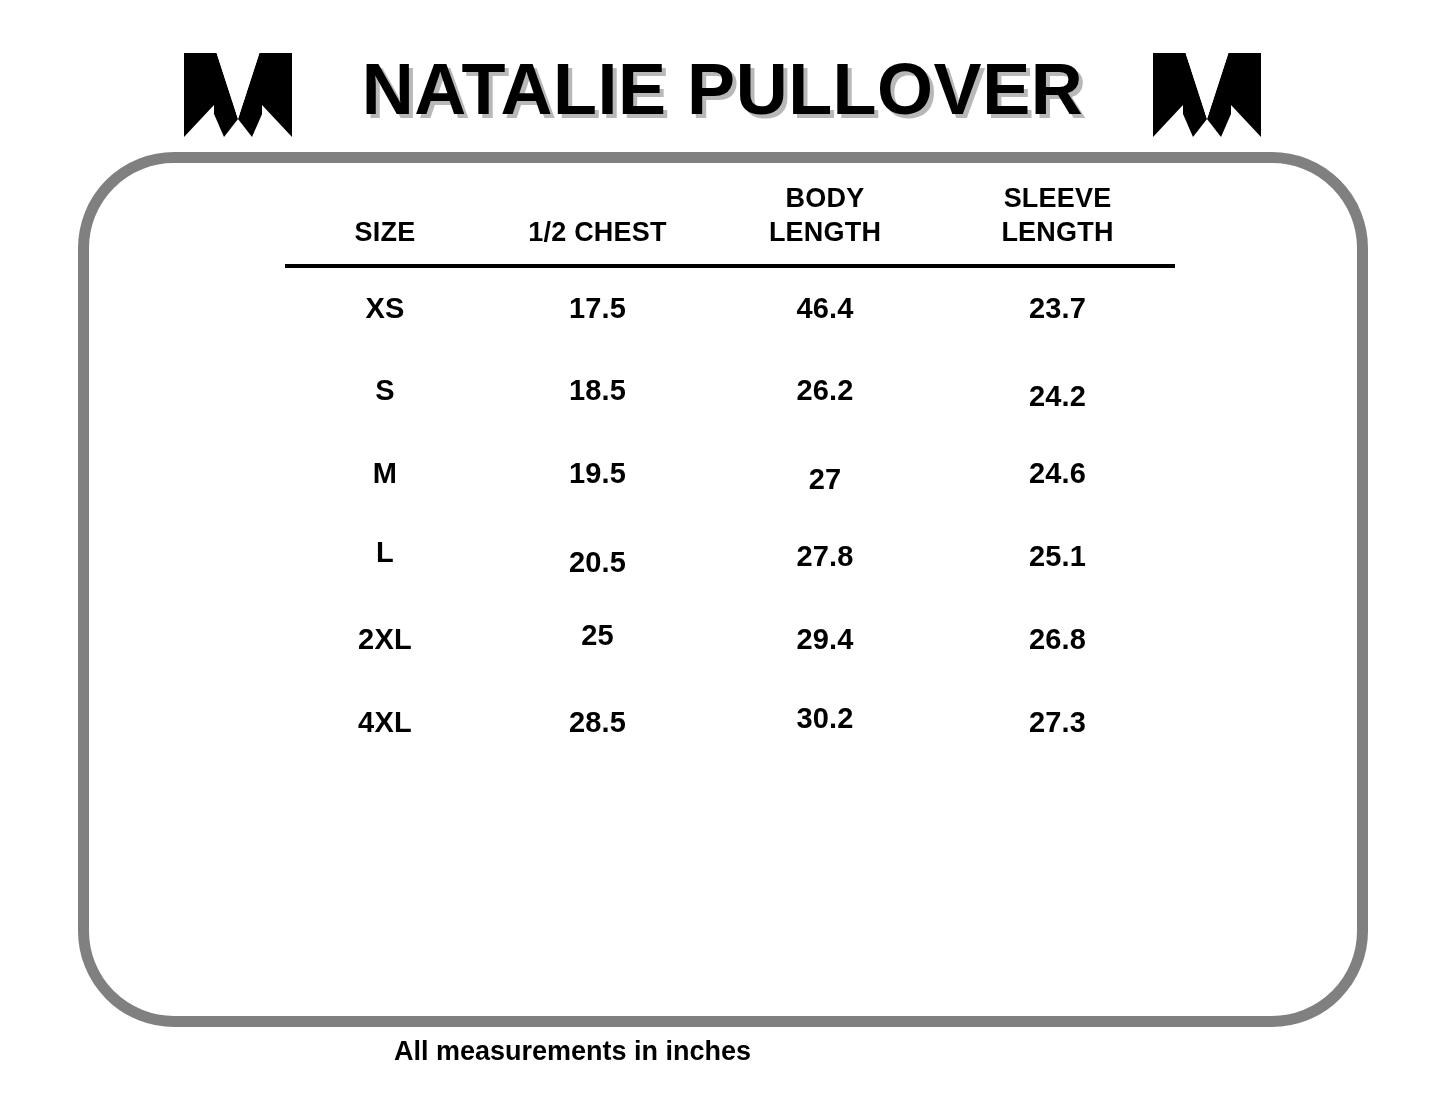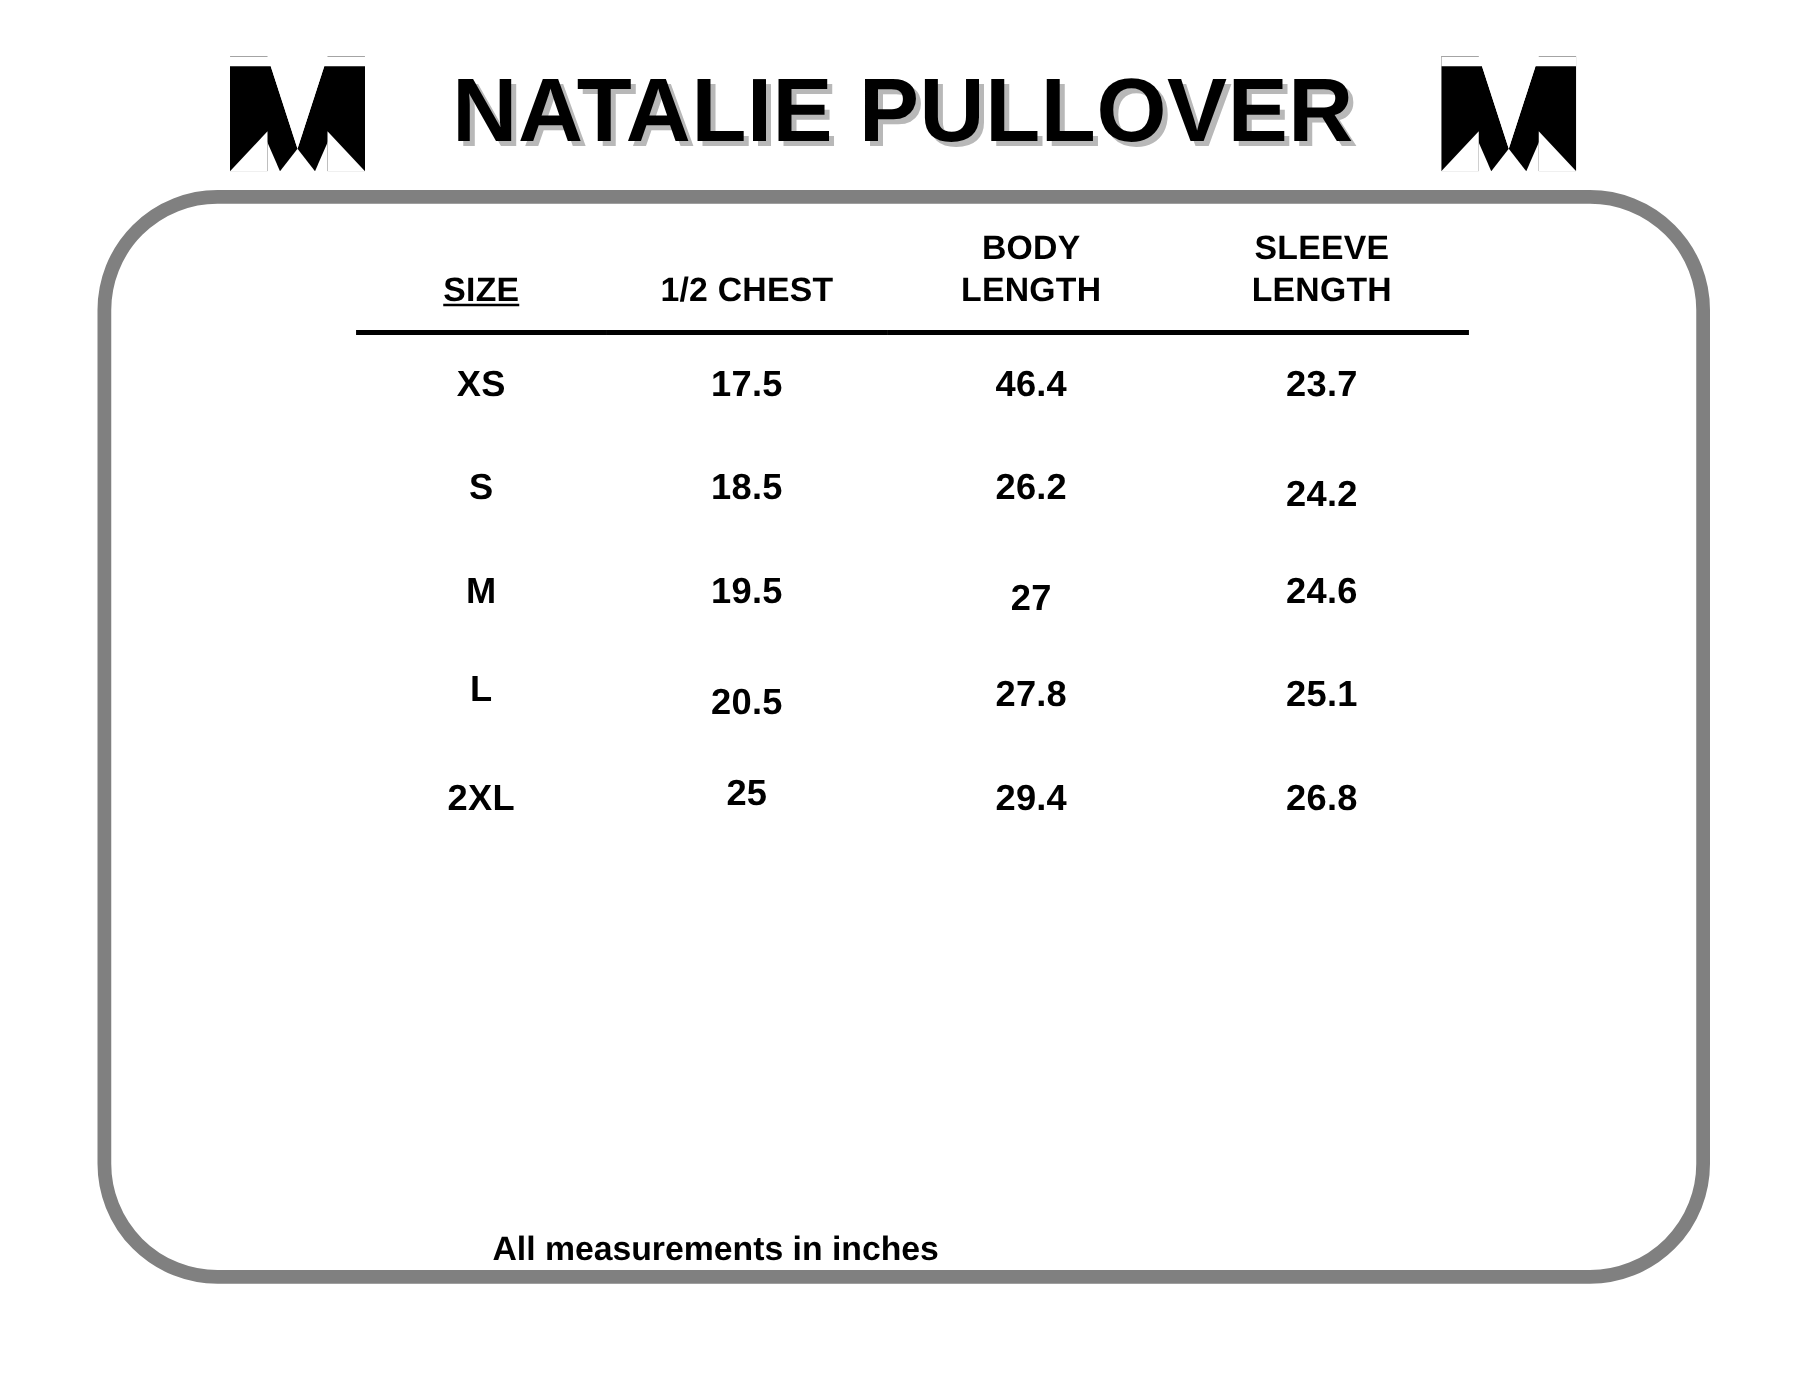--- a/index.html
+++ b/index.html
@@ -85,33 +85,33 @@
     border-bottom: 4px solid #000;
   }
   table.size-table td {
     font-size: 29px;
     font-weight: bold;
     text-align: center;
     height: 83px;
     vertical-align: middle;
     letter-spacing: 0.2px;
   }
-  .col-size { width: 200px; text-decoration: underline; }
+  .col-size { width: 200px; }
   .col-chest { width: 225px; }
   .col-body { width: 230px; }
   .col-sleeve { width: 235px; }
 
   
   .jit-down { position: relative; top: 6px; }
   .jit-up { position: relative; top: -4px; }
 
   
   .footer {
     position: absolute;
-    top: 984px;
+    top: 1036px;
     left: 0;
     width: 1145px;
     text-align: center;
     font-size: 27px;
     font-weight: bold;
     color: #000;
   }
 </style>
 </head>
 <body>
@@ -192,19 +192,25 @@
           <td class="jit-down">20.5</td>
           <td>27.8</td>
           <td>25.1</td>
         </tr>
         <tr>
           <td>2XL</td>
           <td class="jit-up">25</td>
           <td>29.4</td>
           <td>26.8</td>
         </tr>
+        <tr>
+          <td>4XL</td>
+          <td>28.5</td>
+          <td class="jit-up">30.2</td>
+          <td>27.3</td>
+        </tr>
       </tbody>
     </table>
   </div>
 
   <div class="footer">All measurements in inches</div>
 
 </div>
 
 </body></html>

